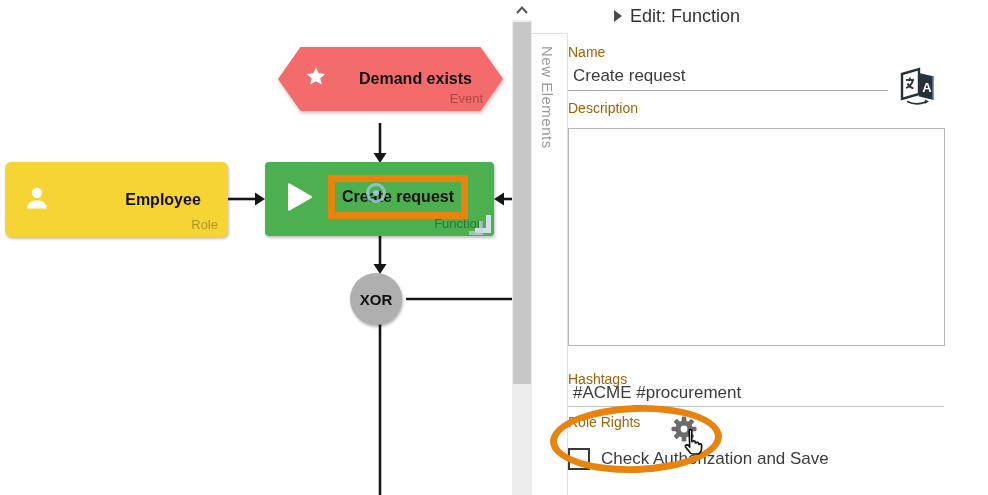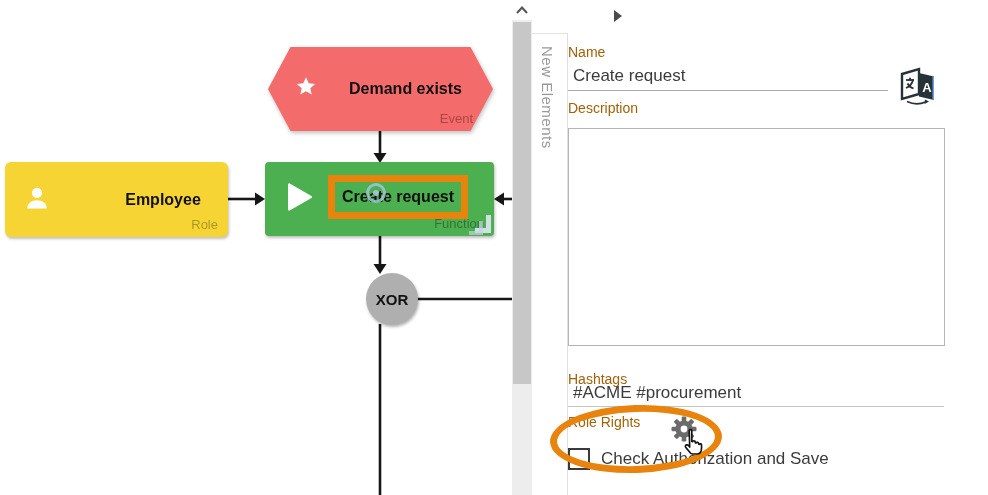--- a/index.html
+++ b/index.html
@@ -8,39 +8,39 @@
   #app { position:relative; width:988px; height:495px; background:#fff; }
 
   
   #canvas { position:absolute; left:0; top:0; width:512px; height:495px; background:#fff; }
   #edges  { position:absolute; left:0; top:0; width:512px; height:495px; }
 
   .node { position:absolute; display:flex; align-items:center; }
   .node .ntitle { font-weight:bold; font-size:16px; color:#111; flex:1; text-align:center; }
   .type-label { position:absolute; right:10px; bottom:5px; font-size:13px; font-weight:normal; }
 
-  #event-node { left:268px; top:47px; width:225px; height:84px;
+  #event-node { left:278px; top:47px; width:225px; height:64px;
     filter:drop-shadow(1px 2px 2px rgba(0,0,0,0.25)); }
   #event-hex { position:absolute; inset:0; background:#F36B6B;
     clip-path:polygon(0 50%, 10% 0, 90% 0, 100% 50%, 90% 100%, 10% 100%);
     display:flex; align-items:center; }
   #event-hex .nicon { margin-left:26px; }
   #event-hex .type-label { color:rgba(90,20,20,0.45); right:20px; }
 
   #role-node { left:5px; top:162px; width:223px; height:75px; background:#F6D434;
     border-radius:6px; box-shadow:1px 2px 3px rgba(0,0,0,0.25);gap:47px; }
   #role-node .nicon { margin-left:18px; }
   #role-node .type-label { color:rgba(0,0,0,0.3); }
 
   #function-node { left:265px; top:162px; width:229px; height:74px; background:#4CAF50;
     border-radius:4px; box-shadow:1px 2px 3px rgba(0,0,0,0.25); }
   #function-node .nicon { margin-left:20px; }
   #function-node .type-label { color:rgba(0,0,0,0.35); }
 
-  #xor-node { left:366px; top:273px; width:52px; height:52px; border-radius:50%;
+  #xor-node { left:350px; top:273px; width:52px; height:52px; border-radius:50%;
     background:#AFAFAF; box-shadow:1px 2px 3px rgba(0,0,0,0.3);
     display:flex; align-items:center; justify-content:center; }
   #xor-node .ntitle { font-size:15px; }
 
   
   #fn-highlight { position:absolute; left:328px; top:175px; width:140px; height:44px;
     border:7px solid #E8830E; display:flex; align-items:center; justify-content:center;
     z-index:5; }
   #fn-highlight .ntitle { font-weight:bold; font-size:16px; color:#111; white-space:nowrap; }
 
@@ -196,20 +196,21 @@
 
   <div id="side-strip">
     <div id="collapse-left"></div>
     <div id="strip-divider"></div>
     <div id="new-elements-tab">New Elements</div>
   </div>
 
   <div id="panel-header"></div>
   <div id="panel">
     <div id="expand-arrow"></div>
+    <div id="panel-title">Edit: Function</div>
 
     <div class="fld-label" id="name-label">Name</div>
     <input id="name-input" type="text" value="Create request" style="">
 
     <div id="translate-btn">
       <svg width="42" height="42" viewBox="0 0 42 42">
         <path d="M6 11 L23 6 L23 31 L6 36 Z" fill="#fff" stroke="#263238" stroke-width="2.4"></path>
         <path d="M23 10 L38 13.5 L38 37 L23 33.5 Z" fill="#263238"></path>
         <path d="M36.5 13.2 L38 13.5 L38 37 L36.5 36.6 Z" fill="#6AA2E0"></path>
         <g stroke="#263238" stroke-width="1.8" fill="none">

